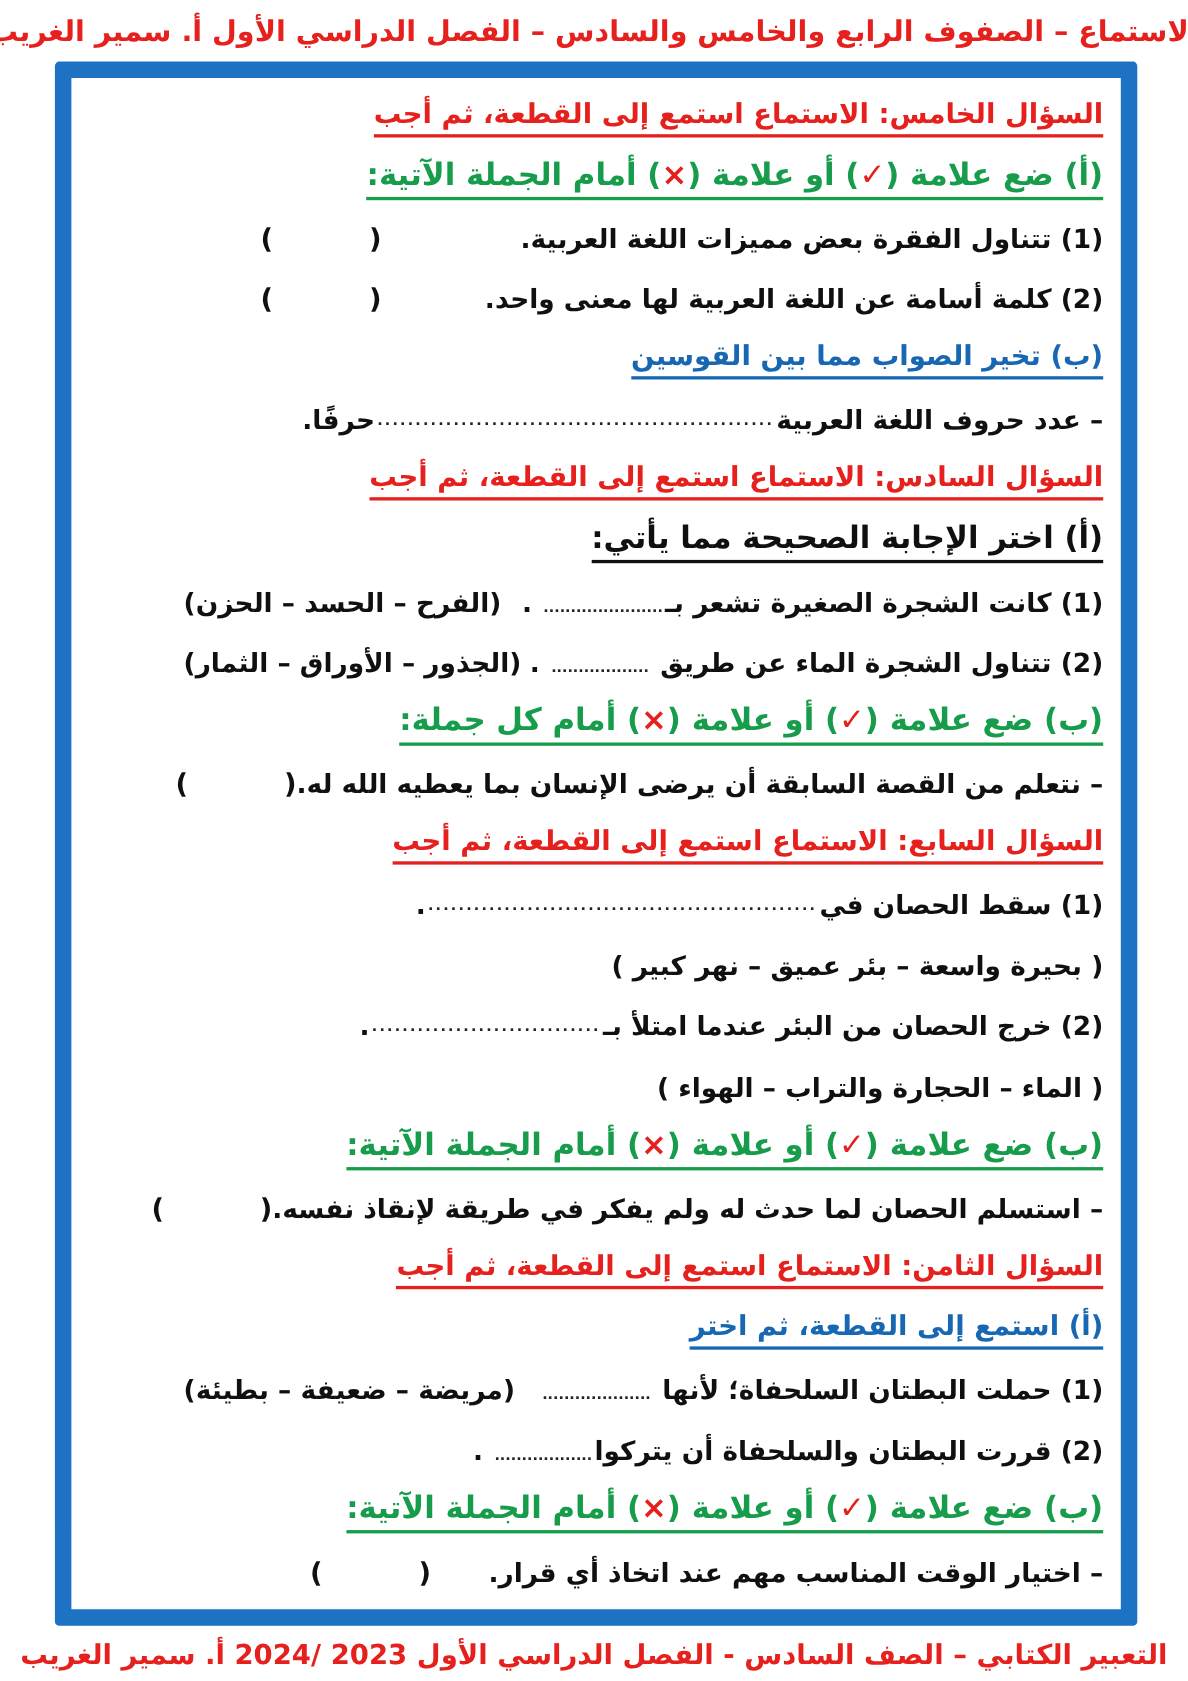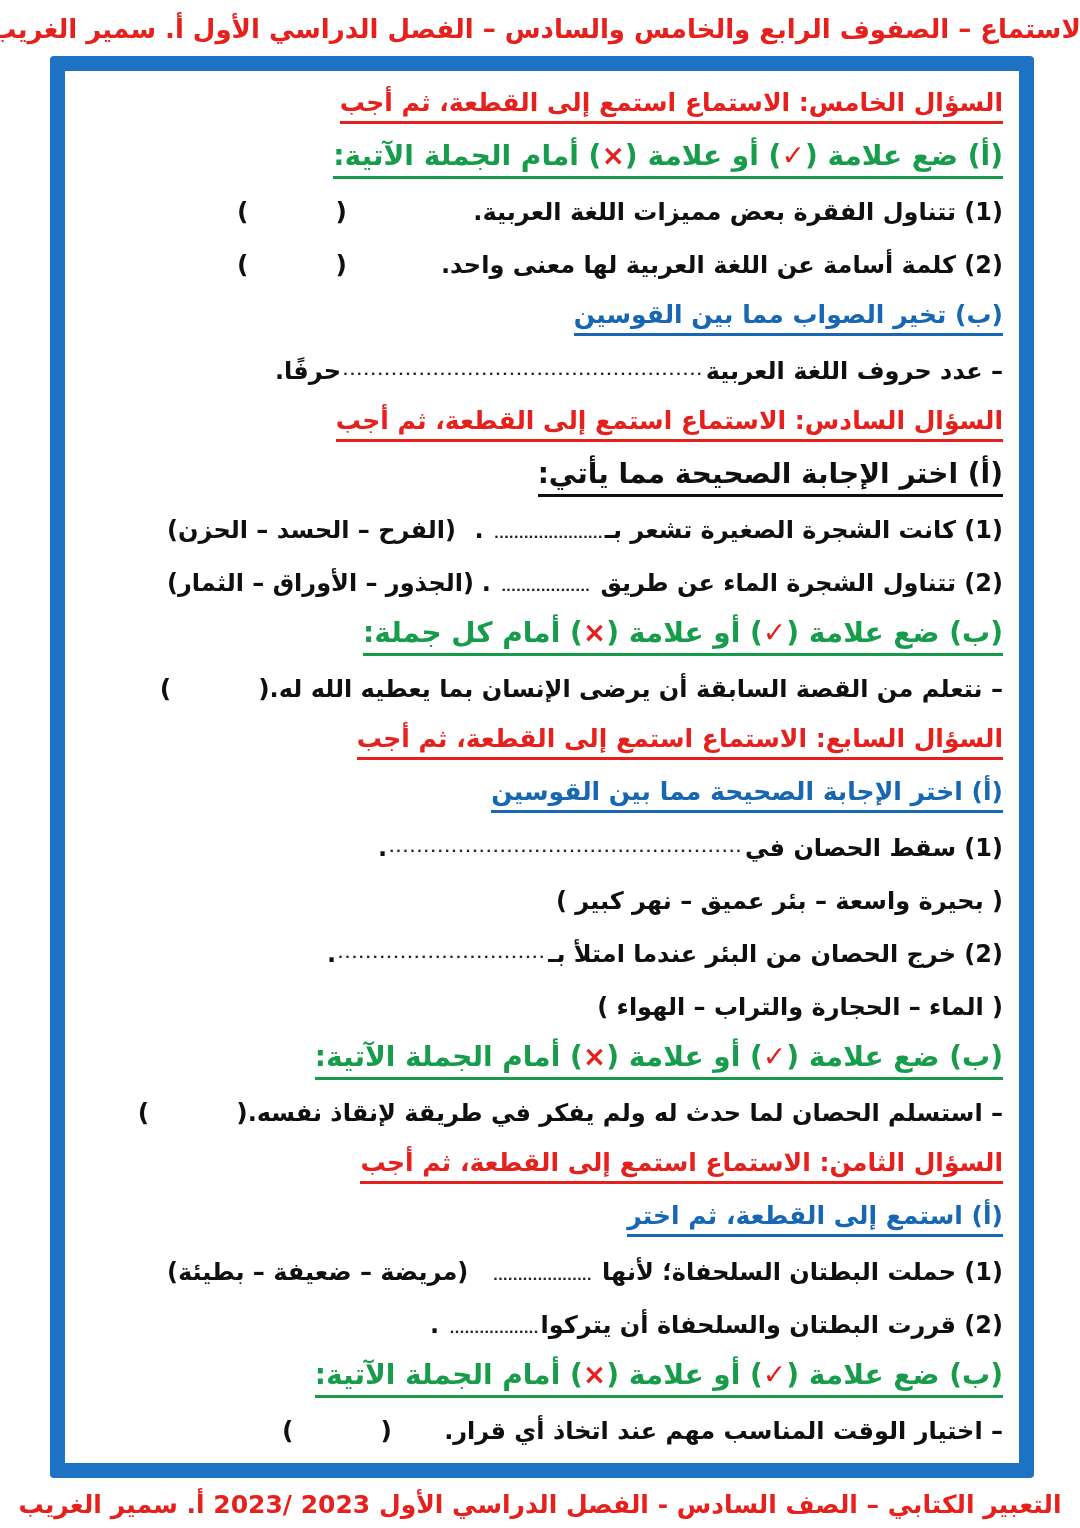--- a/index.html
+++ b/index.html
@@ -120,23 +120,20 @@
 
       <div class="row between pad-95">
         <span>– نتعلم من القصة السابقة أن يرضى الإنسان بما يعطيه الله له.</span>
         <span class="answer">(&nbsp;&nbsp;&nbsp;&nbsp;&nbsp;&nbsp;&nbsp;&nbsp;&nbsp;&nbsp;)</span>
       </div>
 
       <div class="row title-red">
           <span class="u">السؤال السابع: الاستماع استمع إلى القطعة، ثم أجب</span>
         </div>
 
-      <div class="row heading-blue">
-          <span class="u">(أ) اختر الإجابة الصحيحة مما بين القوسين</span>
-        </div>
 
       <div class="row">
         <span>(1) سقط الحصان في </span>
         <span class="dots">...................................................</span>
         <span>.</span>
       </div>
 
       <div class="row between lr-65">
         <span class="choices">( بحيرة واسعة – بئر عميق –  نهر كبير )</span>
       </div>
@@ -182,15 +179,15 @@
       </div>
 
       <div class="row between pad-210">
         <span>– اختيار الوقت المناسب مهم عند اتخاذ أي قرار.</span>
         <span class="answer">(&nbsp;&nbsp;&nbsp;&nbsp;&nbsp;&nbsp;&nbsp;&nbsp;&nbsp;&nbsp;)</span>
       </div>
 
     </div>
   </div>
 
-  <div class="footer">التعبير الكتابي – الصف السادس -  الفصل الدراسي الأول 2023 /2023  أ. سمير الغريب</div>
+  <div class="footer">التعبير الكتابي – الصف السادس -  الفصل الدراسي الأول 2023 /2024  أ. سمير الغريب</div>
 
 </div>
 
 </body></html>

